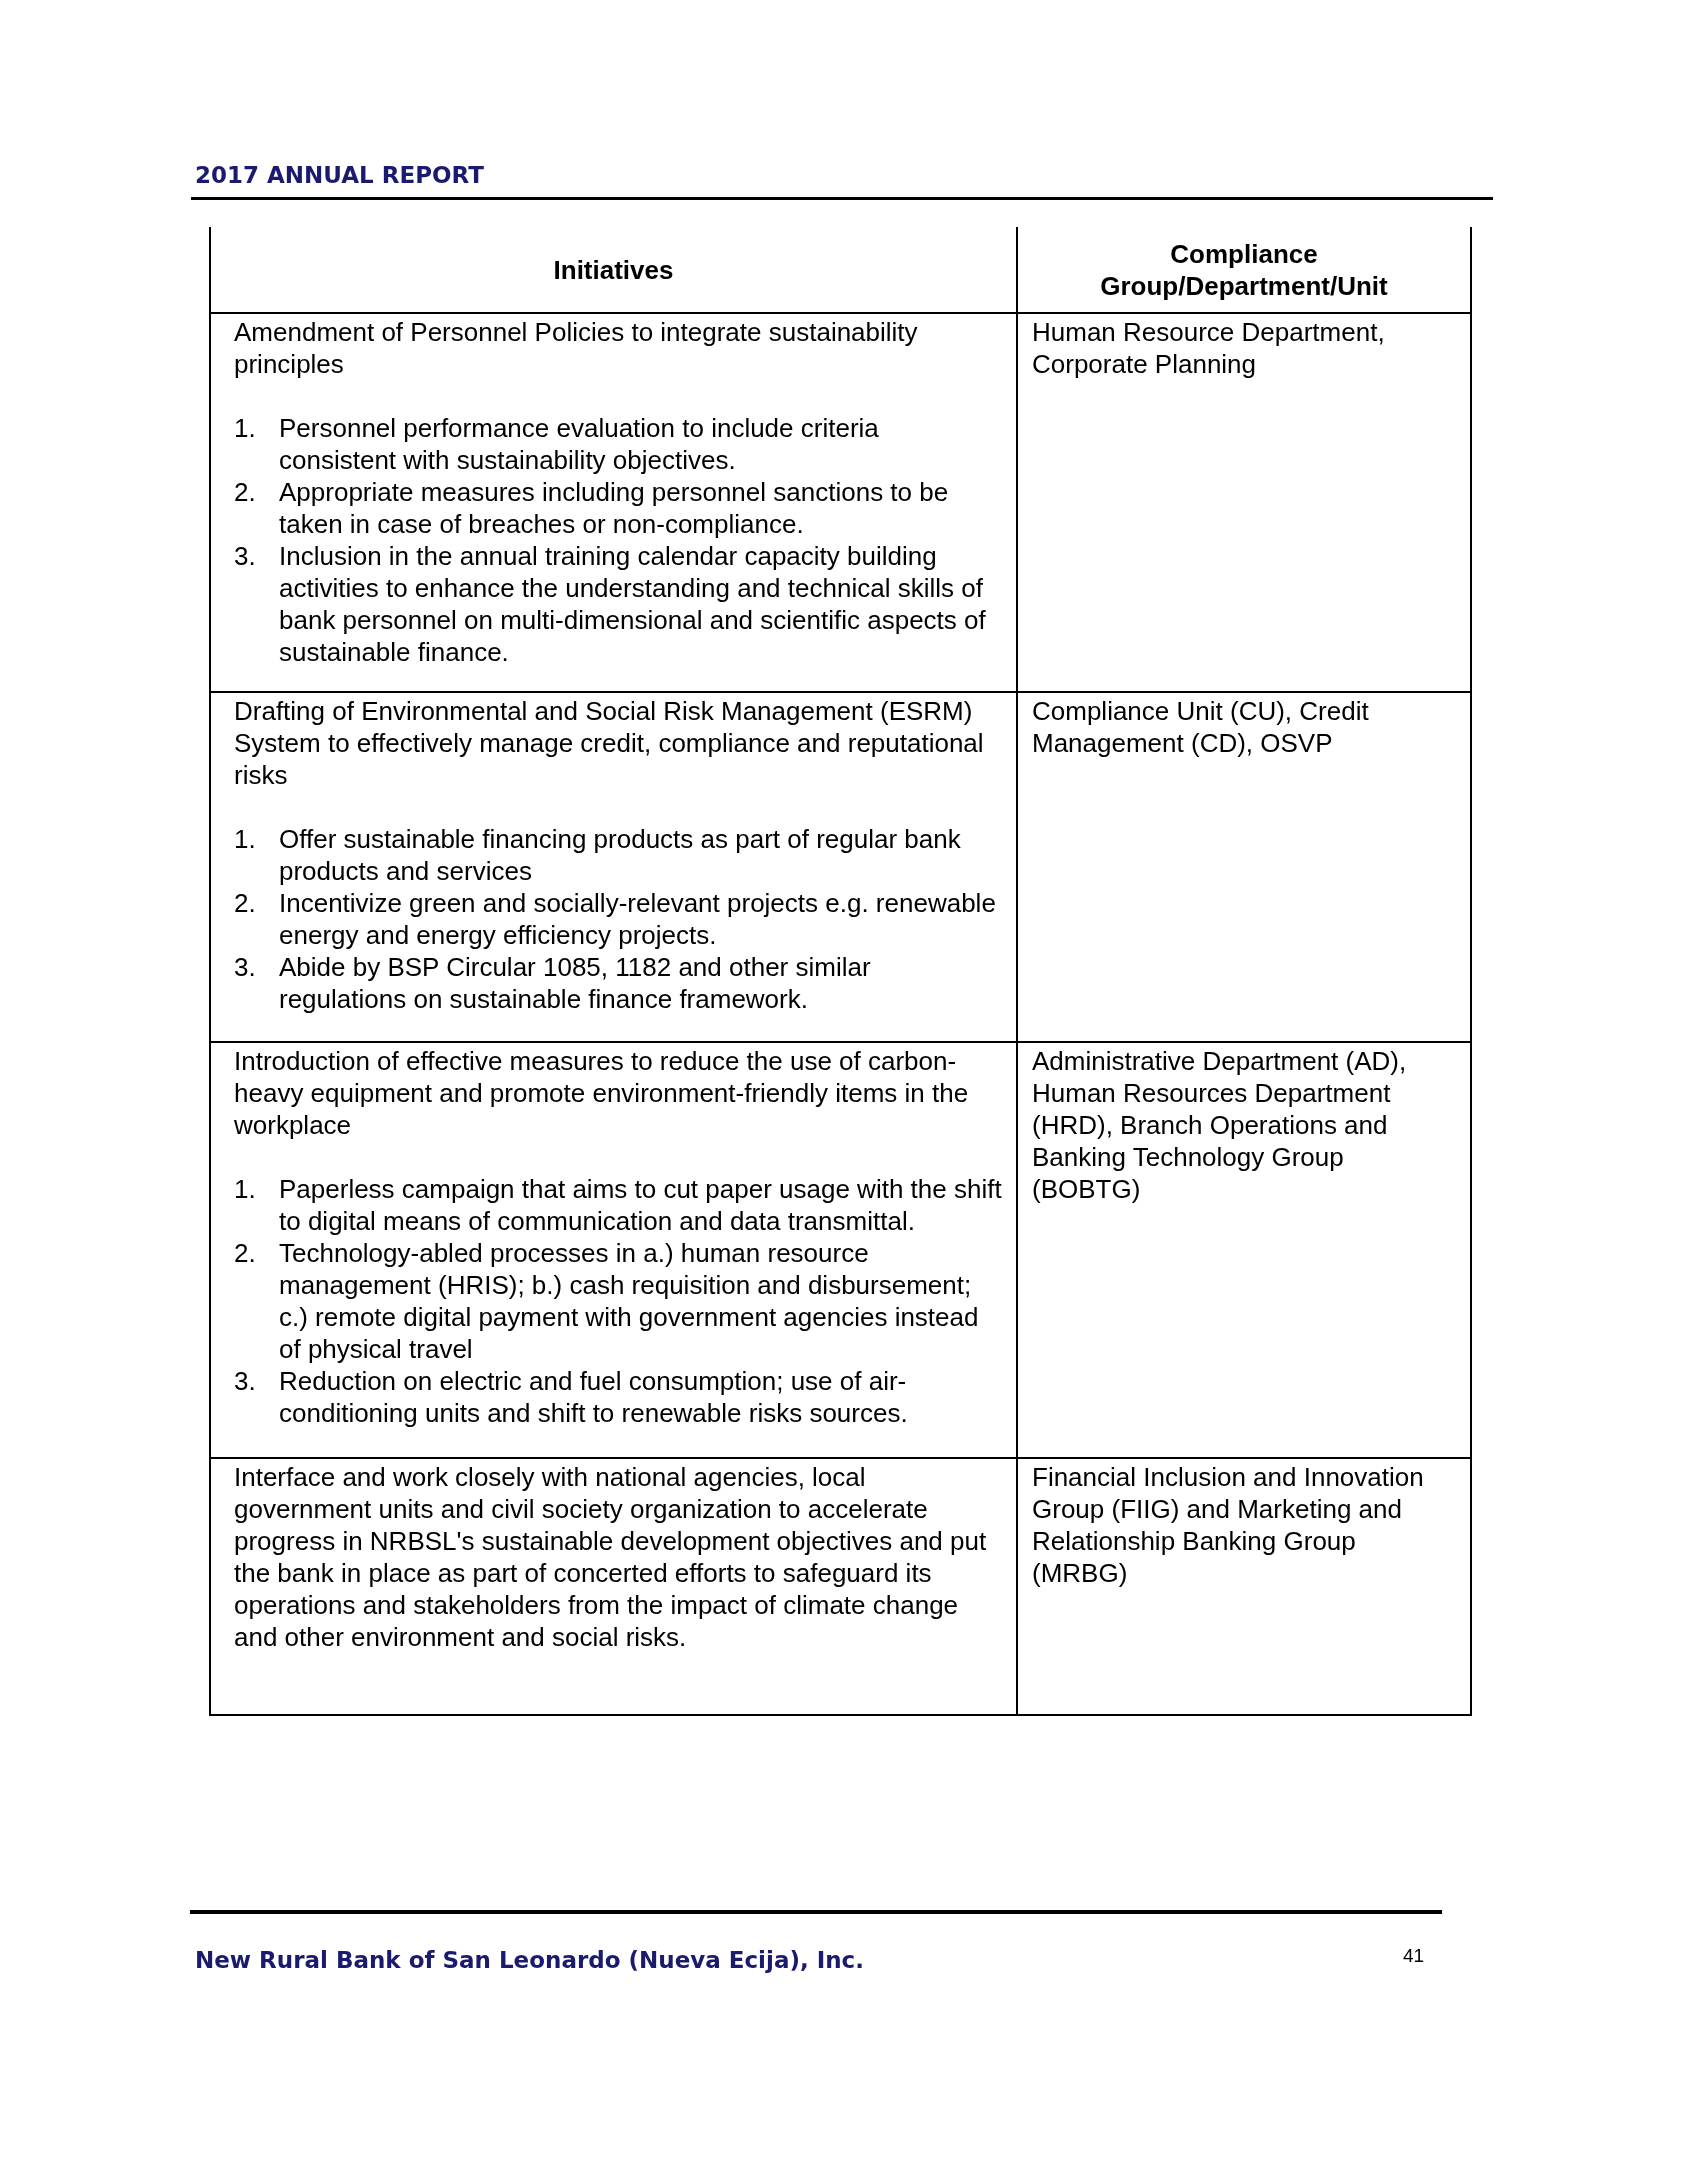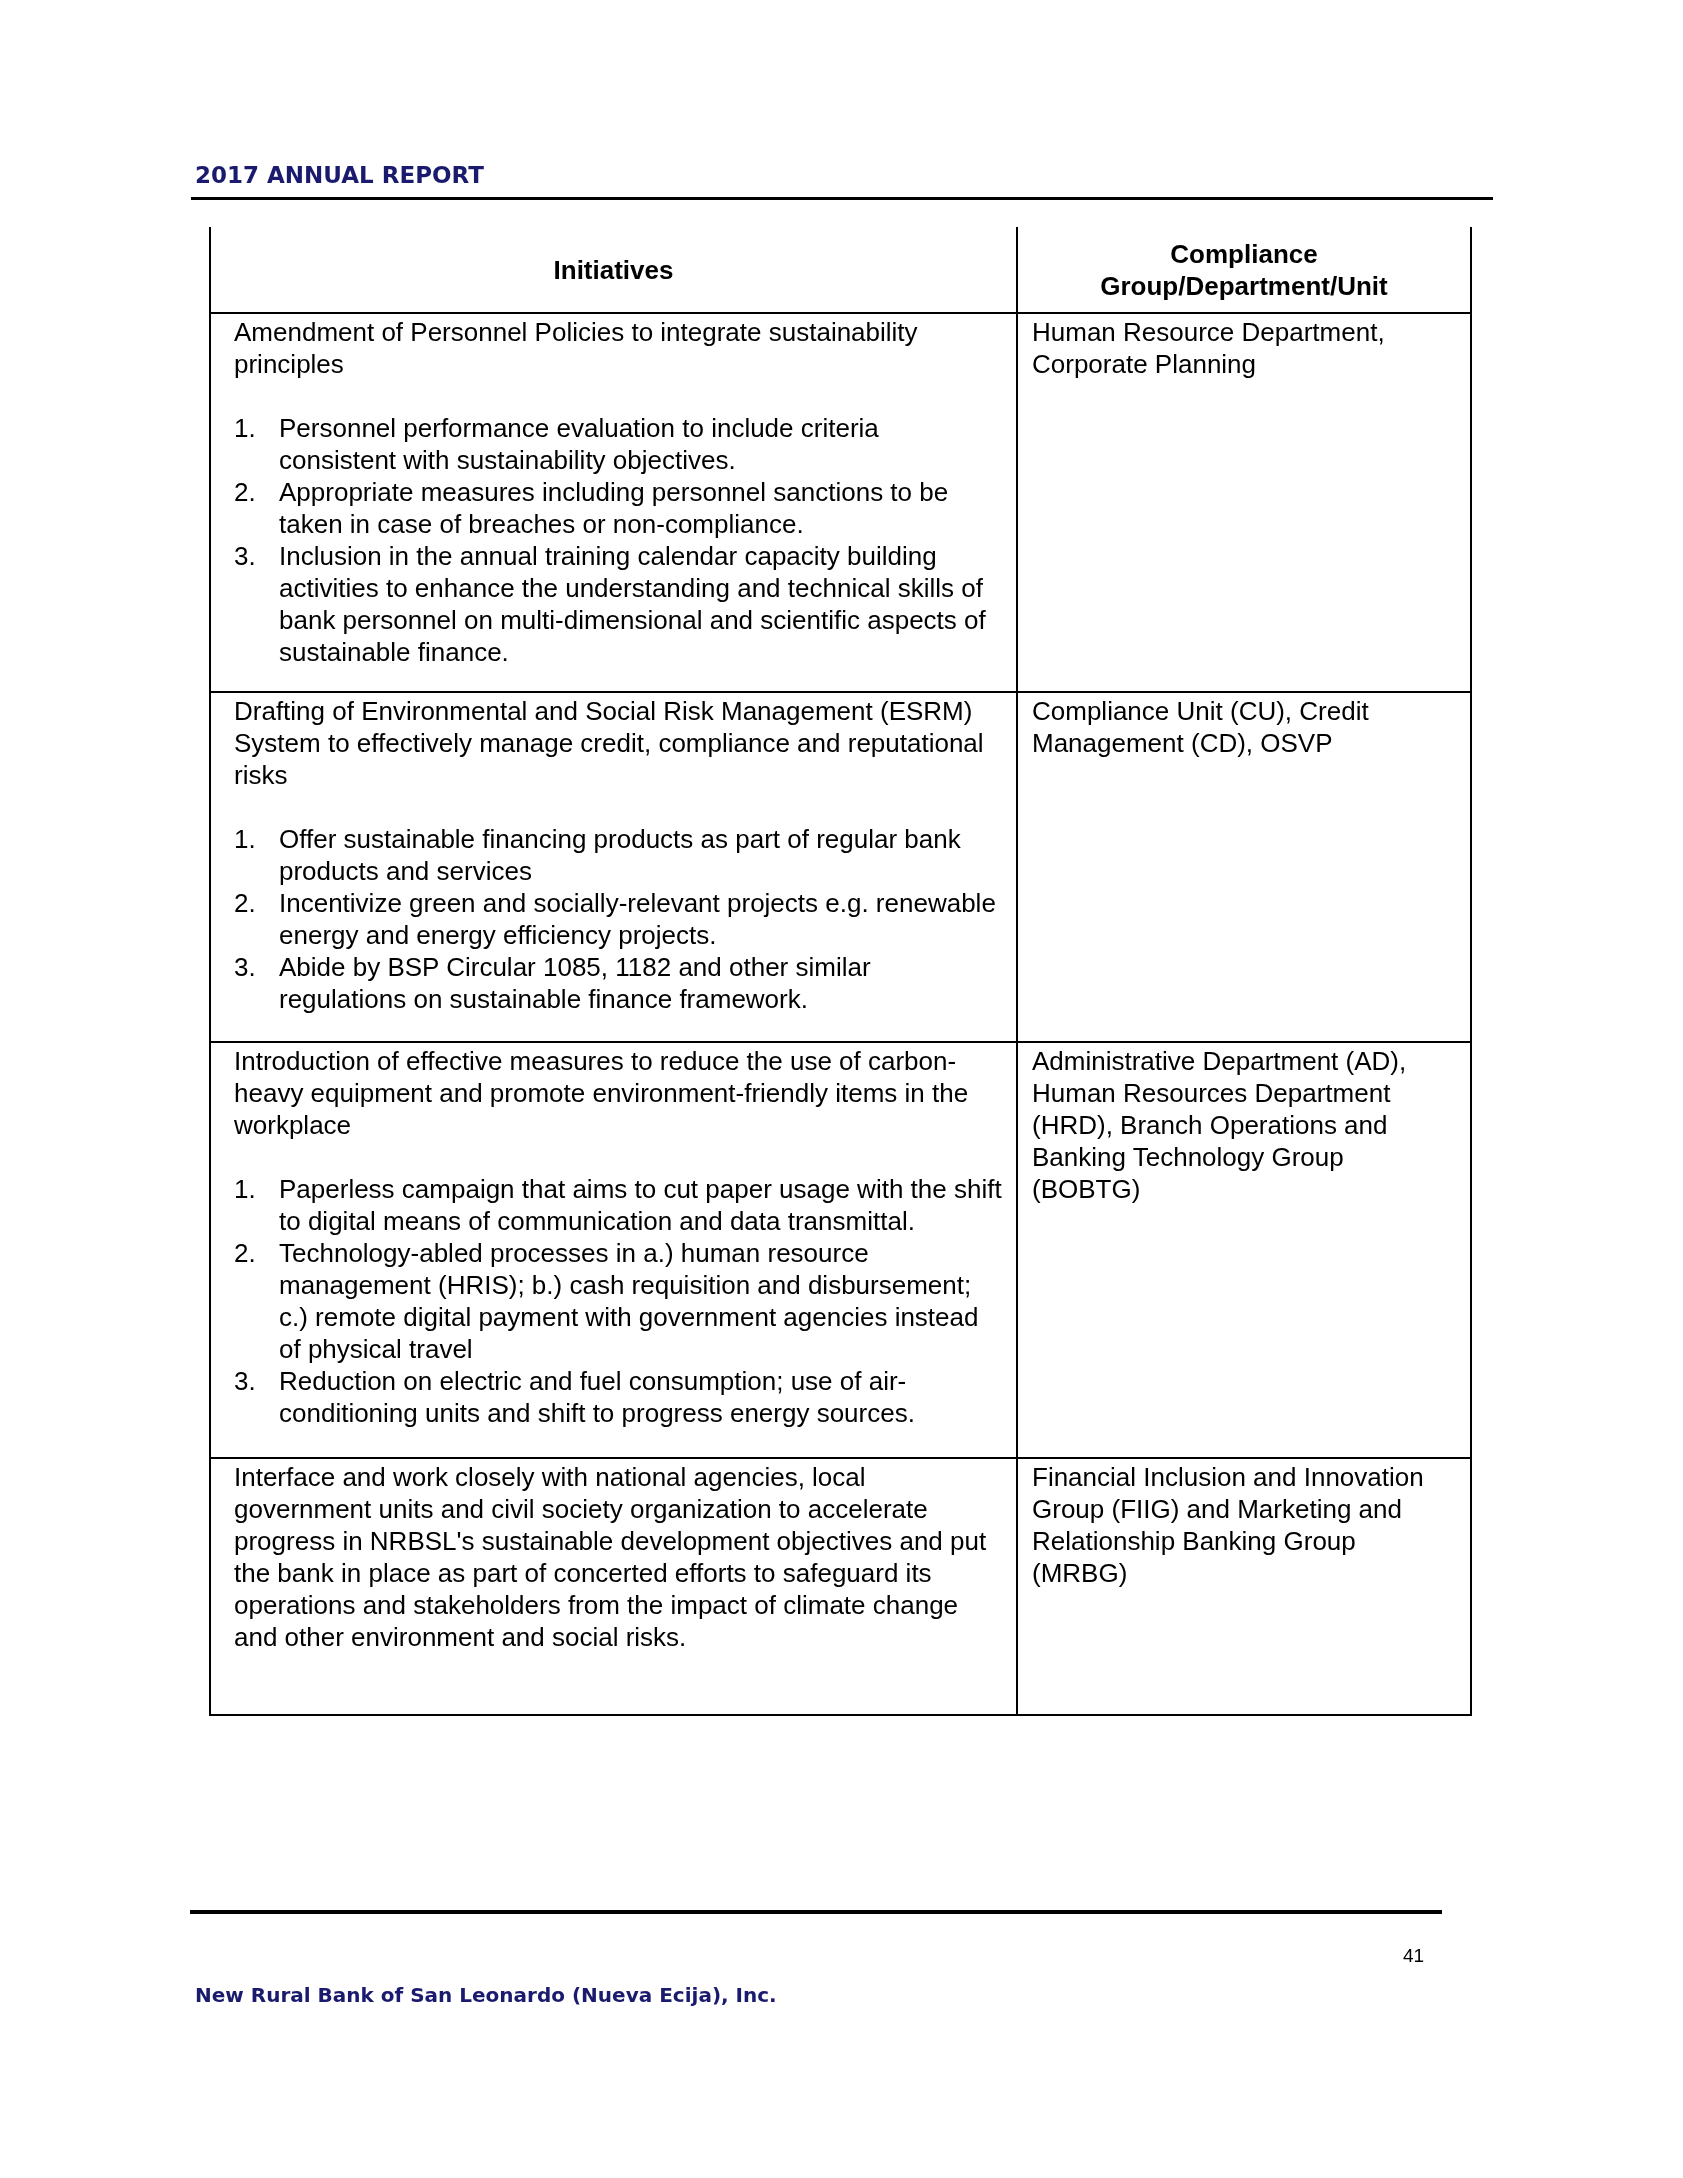--- a/index.html
+++ b/index.html
@@ -18,21 +18,21 @@
     .cell .lead { margin: 0 0 32px 0; }
     .cell ol { margin: 0; padding: 0; list-style: none; }
     .cell li { position: relative; padding-left: 45px; }
     .cell li .num { position: absolute; left: 0; top: 0; }
     .row1 td { height: 377px; }
     .row2 td { height: 348px; border-radius: 19px; }
     .row3 td { height: 414px; }
     .row4 td { height: 255px; border-radius: 8px; }
     .ftr-rule { position: absolute; left: 190px; top: 1910px; width: 1252px; height: 4px; background: #000; }
     .ftr-text { position: absolute; left: 195px; top: 1947px; font-family: "DejaVu Sans", sans-serif; font-weight: bold;
-                font-size: 20px; color: #1a1a6e; margin-top: 36px; }
+                font-size: 23px; color: #1a1a6e; }
     .ftr-page { position: absolute; left: 1403px; top: 1945px; font-size: 19px; color: #000; }
   </style>
 </head>
 <body>
 
 <div class="hdr-title">2017 ANNUAL REPORT</div>
 <div class="hdr-rule"></div>
 
 <table class="tbl">
   <colgroup>
@@ -83,21 +83,21 @@
       </td>
     </tr>
 
     <tr class="row3">
       <td>
         <div class="cell cell-init">
           <p class="lead">Introduction of effective measures to reduce the use of carbon-heavy equipment and promote environment-friendly items in the workplace</p>
           <ol>
             <li><span class="num">1.</span><span>Paperless campaign  that aims to cut paper usage with the shift to digital means of communication and data transmittal.</span></li>
             <li><span class="num">2.</span><span>Technology-abled processes in a.) human resource management (HRIS); b.) cash requisition and disbursement; c.) remote digital payment with government agencies instead of physical travel</span></li>
-            <li><span class="num">3.</span><span>Reduction on electric and fuel consumption; use of air-conditioning units and shift to progress energy sources.</span></li>
+            <li><span class="num">3.</span><span>Reduction on electric and fuel consumption; use of air-conditioning units and shift to renewable risks sources.</span></li>
           </ol>
         </div>
       </td>
       <td>
         <div class="cell">Administrative Department (AD), Human Resources Department (HRD), Branch Operations and Banking Technology Group (BOBTG)</div>
       </td>
     </tr>
 
     <tr class="row4">
       <td>

